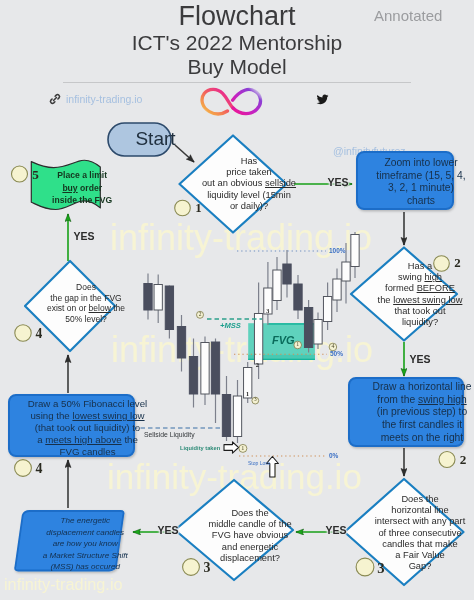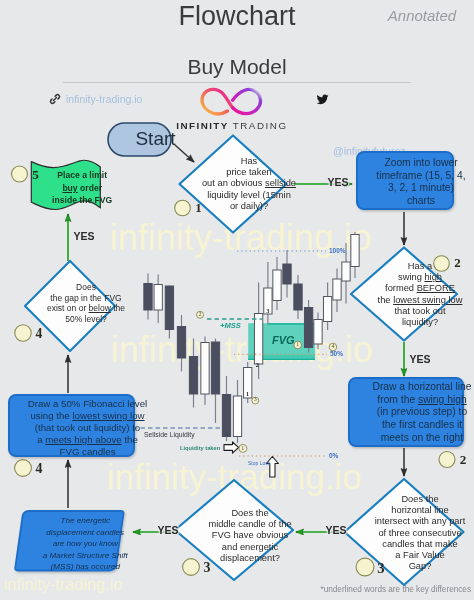--- a/index.html
+++ b/index.html
@@ -3,21 +3,21 @@
 <meta charset="utf-8">
 <style>
   html,body{margin:0;padding:0;}
   body{width:474px;height:600px;background:#e7e8ea;font-family:"Liberation Sans",sans-serif;overflow:hidden;position:relative;}
   #root{position:absolute;left:0;top:0;width:474px;height:600px;background:#e7e8ea;}
   .abs{position:absolute;}
   
   #title-main{position:absolute;left:0;top:1px;width:474px;text-align:center;font-size:27px;color:#3b3b3d;}
   #title-l2{position:absolute;left:0;top:31px;width:474px;text-align:center;font-size:21px;color:#3b3b3d;}
   #title-l3{position:absolute;left:0;top:55px;width:474px;text-align:center;font-size:21px;color:#3b3b3d;}
-  #annotated{position:absolute;left:374px;top:7px;width:96px;text-align:center;font-size:15px;font-style:italic;color:#9b9c9f;}
+  #annotated{position:absolute;left:374px;top:7px;width:96px;text-align:left;font-size:15px;color:#9b9c9f;}
   #handle{position:absolute;left:354px;top:27px;width:116px;text-align:right;font-size:12px;color:#a6c0e0;}
   #hrule{position:absolute;left:63px;top:82px;width:348px;height:1px;background:#c6c7c9;}
   .linktxt{position:absolute;font-size:10.5px;color:#a6c0e0;}
   #infinity-word{position:absolute;left:162px;top:120px;width:140px;text-align:center;font-size:9.8px;letter-spacing:1.2px;color:#2a2a2a;}
   #infinity-word b{font-weight:bold;letter-spacing:1.45px;}
   #infinity-word span{font-weight:normal;letter-spacing:1.55px;color:#3d3d3d;}
   svg{position:absolute;left:0;top:0;}
   .wm{position:absolute;color:#f7f4d4;font-size:33px;white-space:nowrap;}
   #footnote{position:absolute;left:274px;top:585px;width:197px;text-align:right;font-size:8.2px;color:#87888b;z-index:5;}
 
@@ -50,20 +50,21 @@
 <div id="root">
 
   <div id="watermarks">
       <div class="wm" style="left: 110px; top: 217px; font-size: 36px;">infinity-trading.io</div>
       <div class="wm" style="left: 111px; top: 329px; font-size: 36px;">infinity-trading.io</div>
       <div class="wm" style="left: 107px; top: 457px; font-size: 35px;">infinity-trading.io</div>
       <div class="wm" style="left: 4px; top: 575px; font-size: 16.3px;">infinity-trading.io</div>
     </div>
 
   <div id="title-main">Flowchart</div>
+  <div id="title-l2">ICT's 2022 Mentorship</div>
   <div id="title-l3">Buy Model</div>
   <div id="annotated">Annotated</div>
   <div id="hrule"></div>
 
   <span class="abs" id="link-icon" style="left:48px;top:92px;">
     <svg width="14" height="14" viewBox="0 0 24 24">
         <g fill="none" stroke="#3a3a3a" stroke-width="2.6" stroke-linecap="round">
       <path d="M9.5 14.5 L14.5 9.5"></path>
       <path d="M12.2 7.2 L14.1 5.3 a3.4 3.4 0 0 1 4.8 4.8 L17 12"></path>
       <path d="M11.8 16.8 L9.9 18.7 a3.4 3.4 0 0 1 -4.8 -4.8 L7 12"></path>
@@ -90,21 +91,20 @@
       <linearGradient id="ig2" x1="0.1" y1="0.85" x2="0.95" y2="0.05">
         <stop offset="0" stop-color="#e6199e"></stop>
         <stop offset="0.4" stop-color="#c025c6"></stop>
         <stop offset="0.8" stop-color="#8a3fd4"></stop>
         <stop offset="1" stop-color="#9560d6" stop-opacity="0.12"></stop>
       </linearGradient>
     </defs>
     <path d="M30.5 24.0 C25.2 27.4 18.2 27.8 12.4 24.6 C5.4 20.8 2.8 12.4 7.2 6.6 C11.4 1.0 20.4 1.0 25.6 6.4 C30.4 11.4 32.8 17.8 36 21.0" fill="none" stroke="url(#ig1)" stroke-width="3.3" stroke-linecap="round"></path>
     <path d="M36 21.0 C39.2 24.2 43.8 26.6 49.0 26.6 C57.4 26.6 64.6 19.8 63.4 12.0 C62.4 5.2 54.8 0.6 47.8 3.2 C42.2 5.2 38.2 9.6 35.6 13.2" fill="none" stroke="url(#ig2)" stroke-width="3.3" stroke-linecap="round"></path>
   </svg>
-  <div id="infinity-word"><b>INFINITY</b> <span>TRADING</span></div>
 
   <svg id="chartlayer" width="474" height="600" viewBox="0 0 474 600">
       <rect x="248.2" y="323.2" width="66.7" height="36.8" fill="#5fd2bd"></rect>
       <rect x="248.2" y="354.8" width="66.7" height="5.2" fill="#47c9b2"></rect>
       <rect x="268.2" y="323.2" width="46.7" height="1.5" fill="#16b39b"></rect>
       <rect x="248.2" y="358.7" width="66.7" height="1.3" fill="#16b39b"></rect>
       <line x1="148" y1="273.5" x2="148" y2="319.5" stroke="#7d808c" stroke-width="1.2"></line>
       <rect x="143.85" y="283.5" width="8.3" height="26.5" fill="#4a4e5e" stroke="#4a4e5e" stroke-width="1"></rect>
       <line x1="158.2" y1="274.5" x2="158.2" y2="323" stroke="#7d808c" stroke-width="1.2"></line>
       <rect x="154.04999999999998" y="284.5" width="8.3" height="25.5" fill="#fdfdfd" stroke="#53565f" stroke-width="1"></rect>
@@ -244,14 +244,13 @@
       <div class="nl badge" style="left: 170.5px; top: 200.5px; width: 24px; font-size: 12.87px; line-height: 14.82px;">1</div>
       <div class="nl badge" style="left: 429.5px; top: 256px; width: 24px; font-size: 12.87px; line-height: 14.82px;">2</div>
       <div class="nl badge" style="left: 435px; top: 452px; width: 24px; font-size: 13.2px; line-height: 15.2px;">2</div>
       <div class="nl badge" style="left: 353px; top: 559.5px; width: 24px; font-size: 14.685px; line-height: 16.91px;">3</div>
       <div class="nl badge" style="left: 179px; top: 559.5px; width: 24px; font-size: 13.86px; line-height: 15.96px;">3</div>
       <div class="nl badge" style="left: 11px; top: 460.5px; width: 24px; font-size: 13.86px; line-height: 15.96px;">4</div>
       <div class="nl badge" style="left: 11px; top: 325.5px; width: 24px; font-size: 13.53px; line-height: 15.58px;">4</div>
       <div class="nl badge" style="left: 7.5px; top: 166.5px; width: 24px; font-size: 13.2px; line-height: 15.2px;">5</div>
     </div>
 
-  <div id="footnote">*underlined words are the key differences</div>
 </div>
 
 </body></html>

